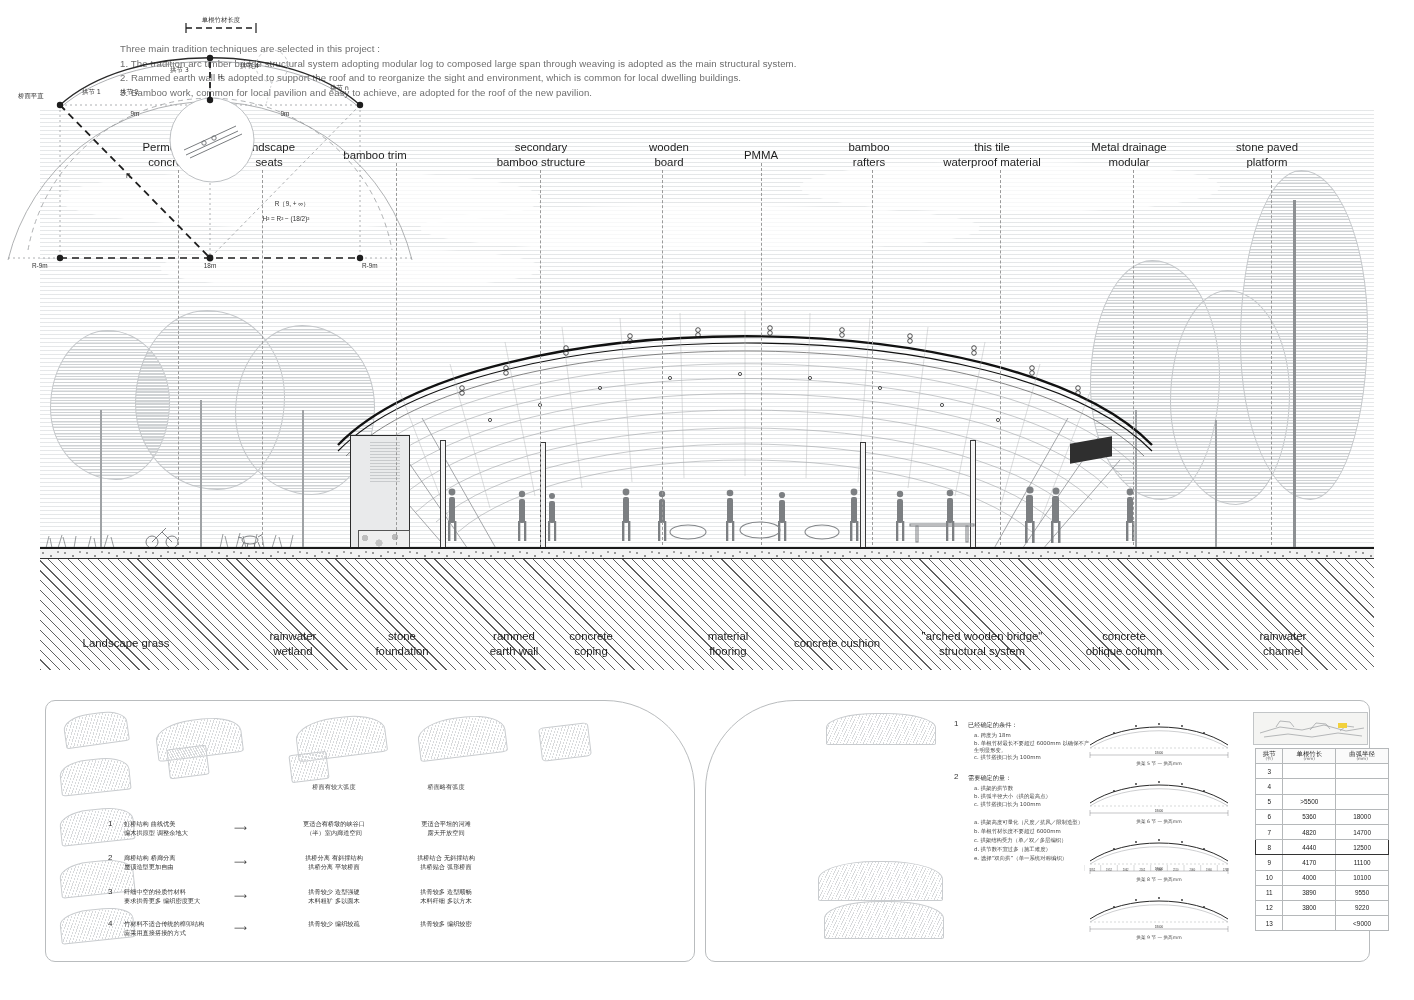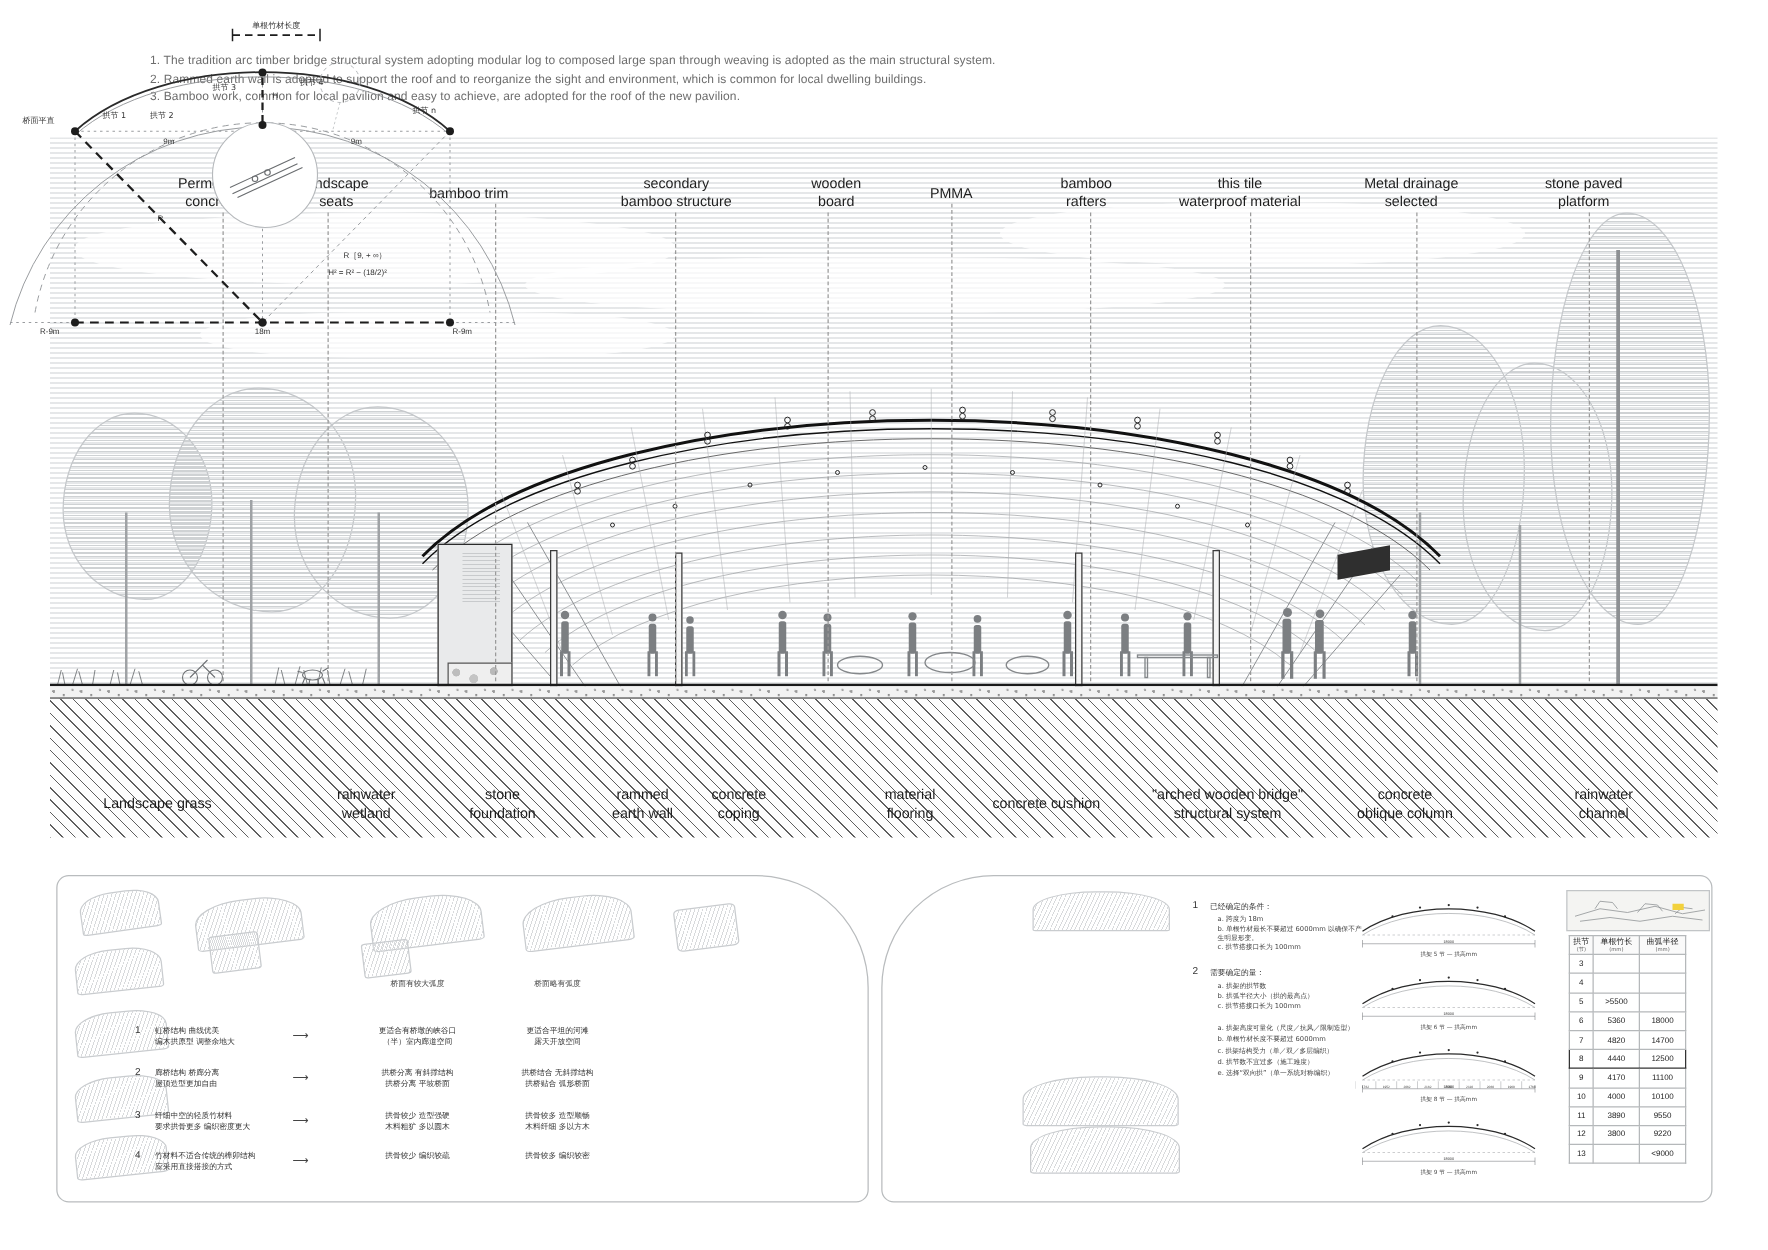--- a/index.html
+++ b/index.html
@@ -154,21 +154,21 @@
     position:absolute; width:150px; height:46px;
   }
   .archcap {
     position:absolute; font-size:4.6px; color:#444;
     text-align:center; transform:translateX(-50%); white-space:nowrap;
   }
 
   
   #bamtable {
     position:absolute; left:1255px; top:748px;
-    width:94px; border-collapse: collapse;
+    width:134px; border-collapse: collapse;
     font-size:6.4px; color:#222; background:#fff;
   }
   #bamtable th, #bamtable td {
     border:1px solid #b5b8ba; text-align:center;
     height:15.2px; padding:0; font-weight:normal;
   }
   #bamtable th { background:#fafafa; line-height:1.05; padding:1px 0; }
   #bamtable th .u { font-size:4.2px; color:#666; display:block; }
   #bamtable tr.hl td { border-top:1.6px solid #333; border-bottom:1.6px solid #333; }
   #bamtable tr.hl td:first-child { border-left:1.6px solid #333; }
@@ -183,20 +183,21 @@
   .thumbmark {
     position:absolute; background:#f2d13c; width:9px; height:5px;
   }
 </style>
 </head>
 <body>
 
 <div id="board">
 
   <div class="note">
+    <div>Three main tradition techniques are selected in this project :</div>
     <div>1. The tradition arc timber bridge structural system adopting modular log to composed large span through weaving is adopted as the main structural system.</div>
     <div>2. Rammed earth wall is adopted to support the roof and to reorganize the sight and environment, which is common for local dwelling buildings.</div>
     <div>3. Bamboo work, common for local pavilion and easy to achieve, are adopted for the roof of the new pavilion.</div>
   </div>
 
   <div id="section">
     <div class="sky"></div>
 
     <div class="cloudband" style="left:20px;top:60px;width:480px;height:58px;"></div>
     <div class="cloudband" style="left:380px;top:96px;width:560px;height:44px;"></div>
@@ -449,21 +450,21 @@
         <div>rafters</div>
       </div>
       <div class="leader" style="left: 1000px; top: 170px; height: 375px;"></div>
       <div class="tlabel" style="left: 992px; top: 140px;">
         <div>this tile</div>
         <div>waterproof material</div>
       </div>
       <div class="leader" style="left: 1133px; top: 170px; height: 375px;"></div>
       <div class="tlabel" style="left: 1129px; top: 140px;">
         <div>Metal drainage</div>
-        <div>selected</div>
+        <div>modular</div>
       </div>
       <div class="leader" style="left: 1271px; top: 170px; height: 375px;"></div>
       <div class="tlabel" style="left: 1267px; top: 140px;">
         <div>stone paved</div>
         <div>platform</div>
       </div>
     </div>
   <div id="bottom-annotations">
       <div class="blabel" style="left: 126px; top: 636px;">
         <div>Landscape grass</div>

